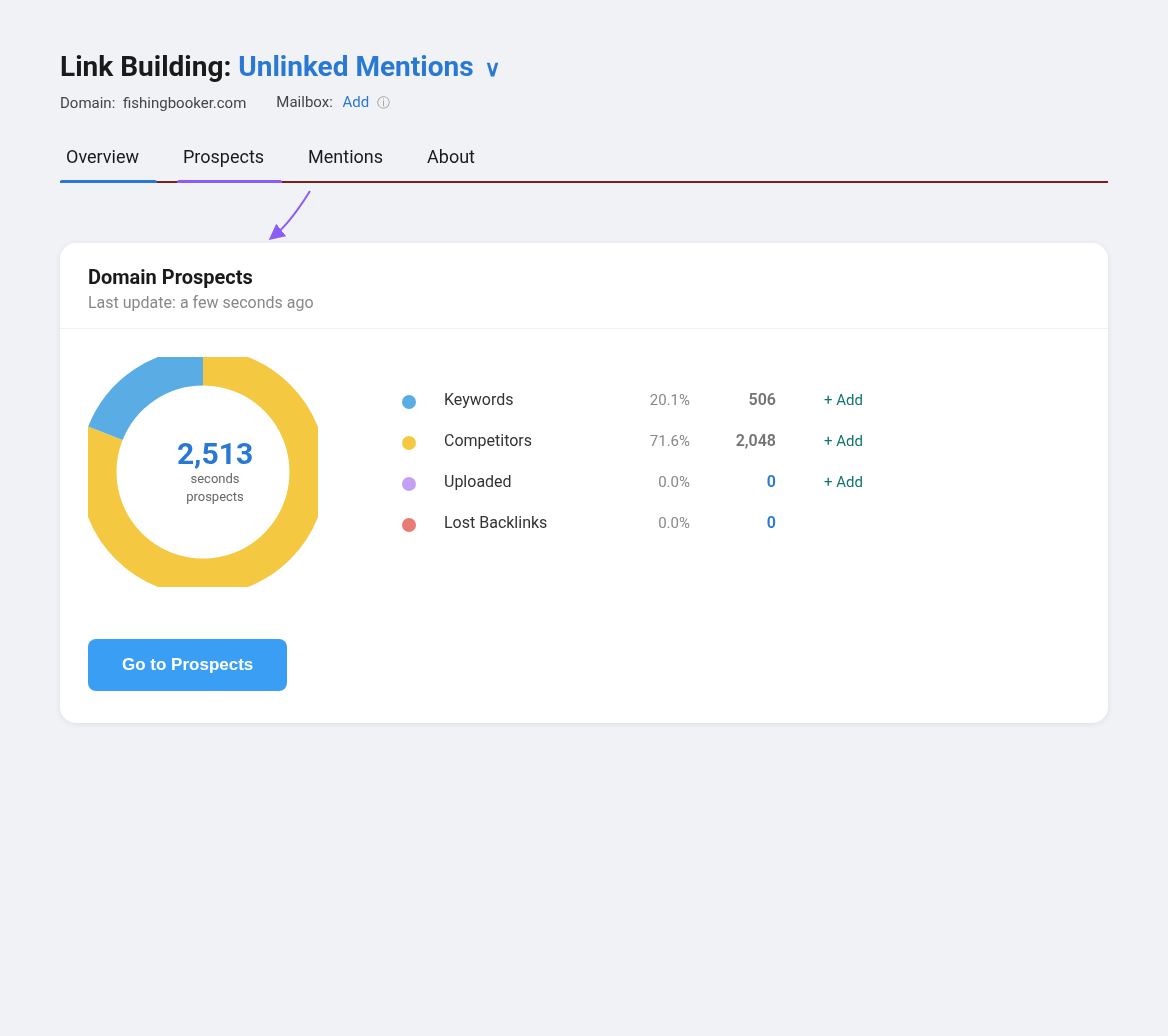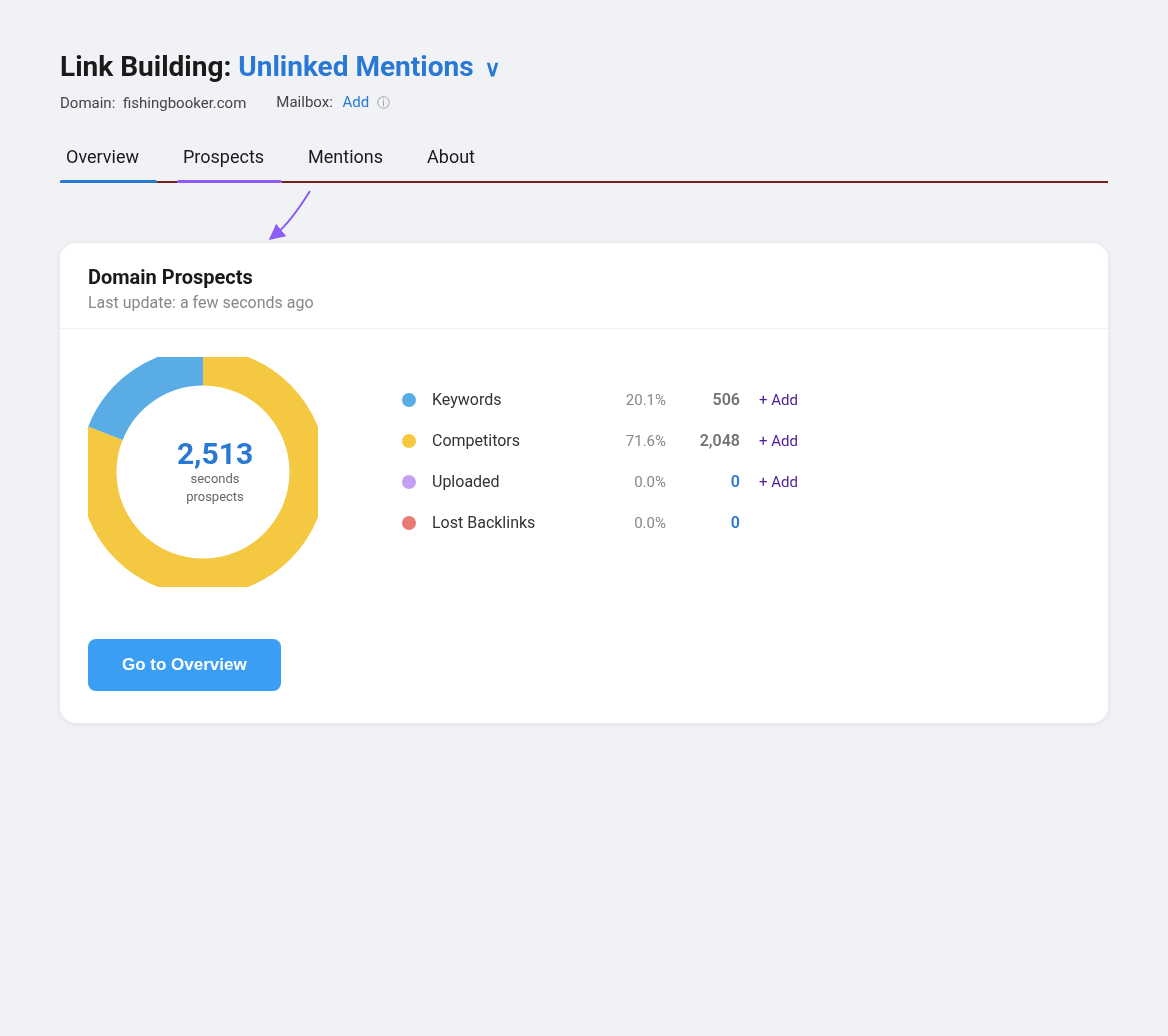--- a/index.html
+++ b/index.html
@@ -155,23 +155,23 @@
       color: #666;
       line-height: 1.4;
     }
 
     
     .legend-table {
       flex: 1;
     }
     .legend-row {
       display: flex;
-      align-items: center;
+      align-items: flex-end;
       margin-bottom: 22px;
-      gap: 4px;
+      gap: 16px;
     }
     .legend-dot {
       width: 14px;
       height: 14px;
       border-radius: 50%;
       flex-shrink: 0;
       margin-right: 12px;
     }
     .legend-name {
       font-size: 16px;
@@ -189,23 +189,23 @@
       font-weight: 600;
       color: #737373;
       width: 70px;
       text-align: right;
     }
     .legend-count.zero {
       color: #2979d4;
     }
     .legend-add-btn {
       font-size: 15px;
-      color: #4c1d95;
+      color: #0f766e;
       cursor: pointer;
-      margin-left: 15px;
+      margin-left: 32px;
       display: flex;
       align-items: center;
       gap: 4px;
     }
 
     
     .btn-primary {
       background: #3b9ef5;
       color: #fff;
       border: none;
@@ -318,17 +318,17 @@
           <div class="legend-dot" style="background:#e87b74;"></div>
           <span class="legend-name">Lost Backlinks</span>
           <span class="legend-pct">0.0%</span>
           <span class="legend-count zero">0</span>
         </div>
 
       </div>
     </div>
 
     <div class="card-footer">
-      <button class="btn-primary">Go to Overview</button>
+      <button class="btn-primary">Go to Prospects</button>
     </div>
   </div>
 
 </div>
 
 </body></html>

